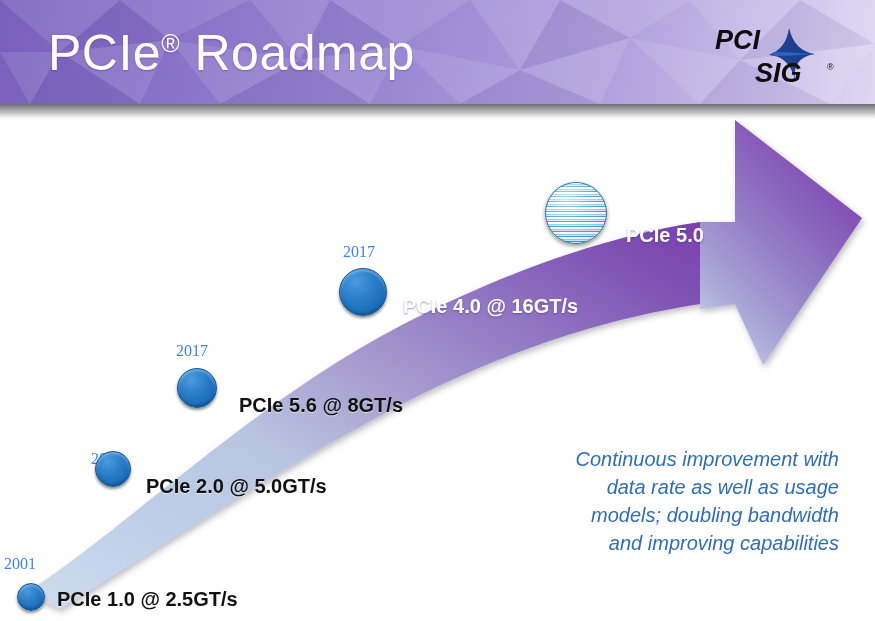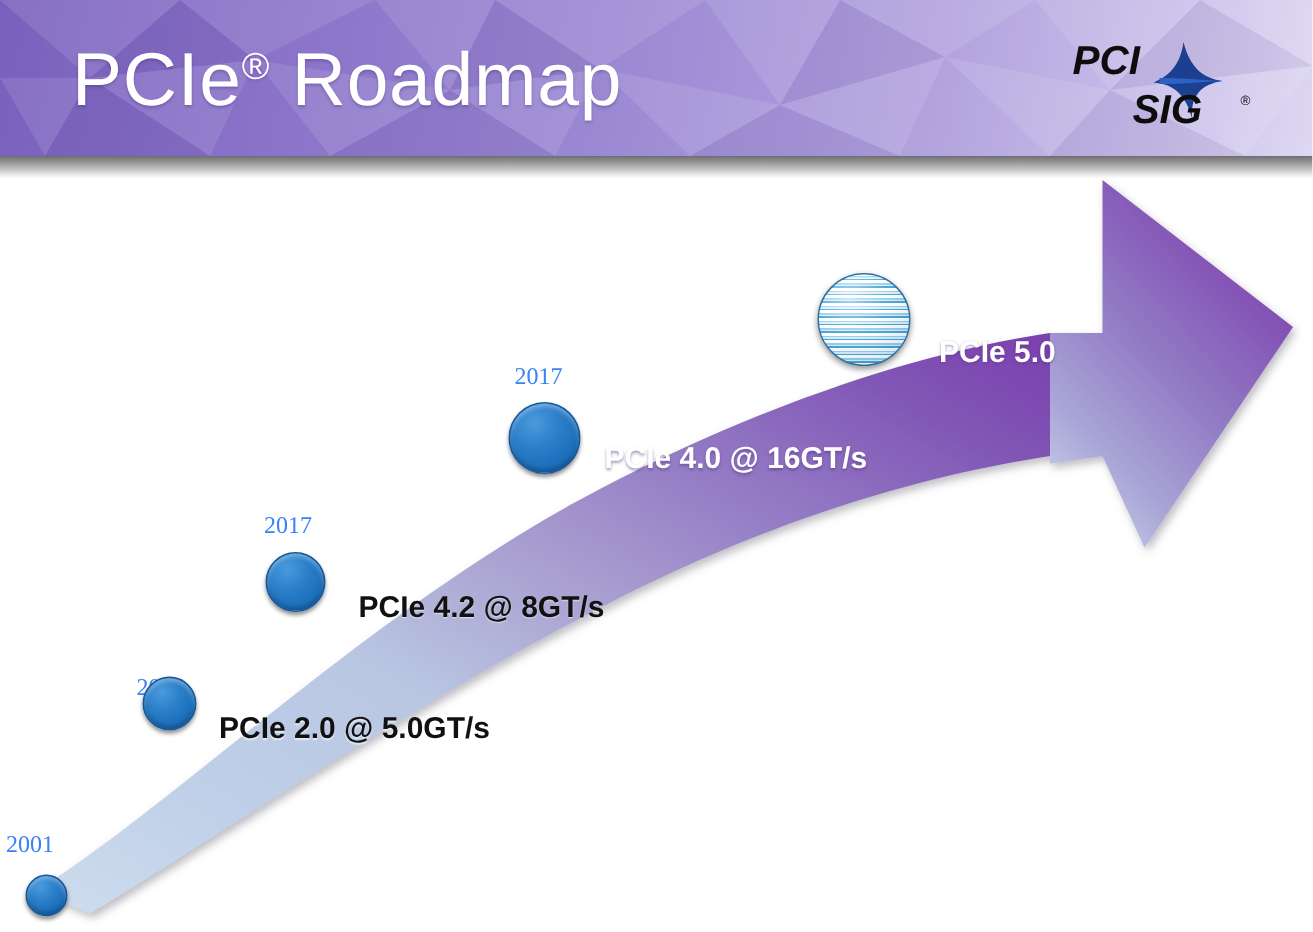--- a/index.html
+++ b/index.html
@@ -162,30 +162,37 @@
         <path d="M 24,490 C 120,430 250,300 400,222 C 520,160 620,130 700,118
                  L 700,200 C 620,212 520,240 410,296 C 280,362 150,450 60,505 Z" fill="url(#ribbonGrad)"></path>
 
         <polygon points="735,16 862,114 763,261 735,200 700,205 700,118 735,118" fill="url(#headGrad)"></polygon>
       </g>
     </svg>
   </div>
 
   <div class="year" style="left:4px;top:555px;">2001</div>
   <div class="dot" style="left:17px;top:583px;width:28px;height:28px;"></div>
+  <div class="ver dark" style="left:57px;top:588px;">PCIe 1.0 @ 2.5GT/s</div>
 
   <div class="year" style="left:91px;top:430px;margin-top:20px;">2006</div>
   <div class="dot" style="left:95px;top:451px;width:36px;height:36px;"></div>
   <div class="ver dark" style="left:146px;top:475px;">PCIe 2.0 @ 5.0GT/s</div>
 
   <div class="year" style="left:176px;top:342px;">2017</div>
   <div class="dot" style="left:177px;top:368px;width:40px;height:40px;"></div>
-  <div class="ver dark" style="left:239px;top:394px;">PCIe 4.2 @ 8GT/s</div>
+  <div class="ver dark" style="left:239px;top:394px;">PCIe 5.6 @ 8GT/s</div>
 
   <div class="year" style="left:343px;top:243px;">2017</div>
   <div class="dot" style="left:339px;top:268px;width:48px;height:48px;"></div>
   <div class="ver light" style="left:403px;top:295px;text-align:right;">PCIe 4.0 @ 16GT/s</div>
 
   <div class="dot-striped" style="left:545px;top:182px;width:62px;height:62px;"></div>
   <div class="ver light" style="left:626px;top:224px;">PCIe 5.0</div>
 
+  <div class="caption">
+    <div>Continuous improvement with</div>
+    <div>data rate as well as usage</div>
+    <div>models; doubling bandwidth</div>
+    <div>and improving capabilities</div>
+  </div>
 
 </div>
 
 </body></html>

